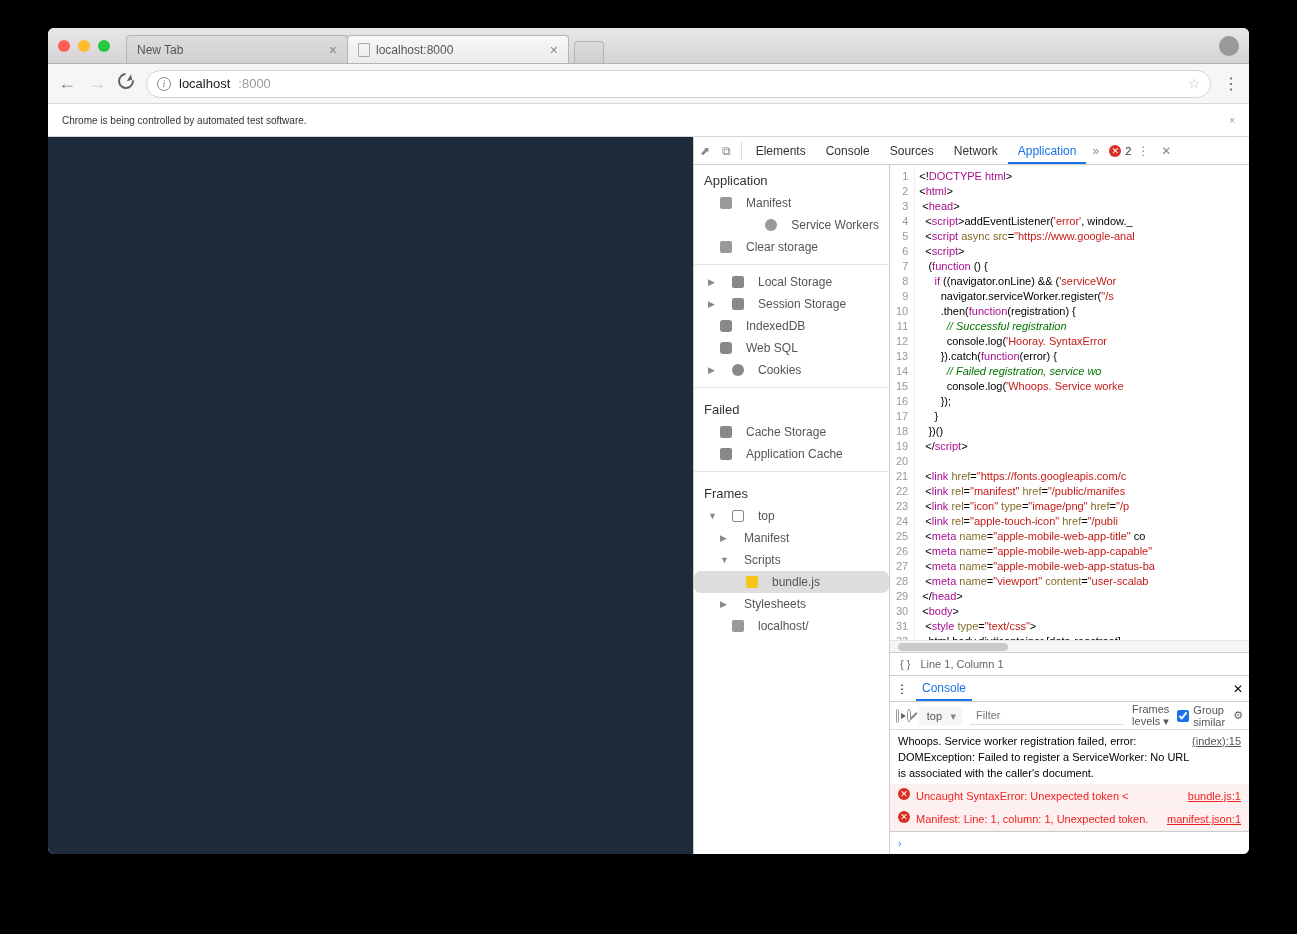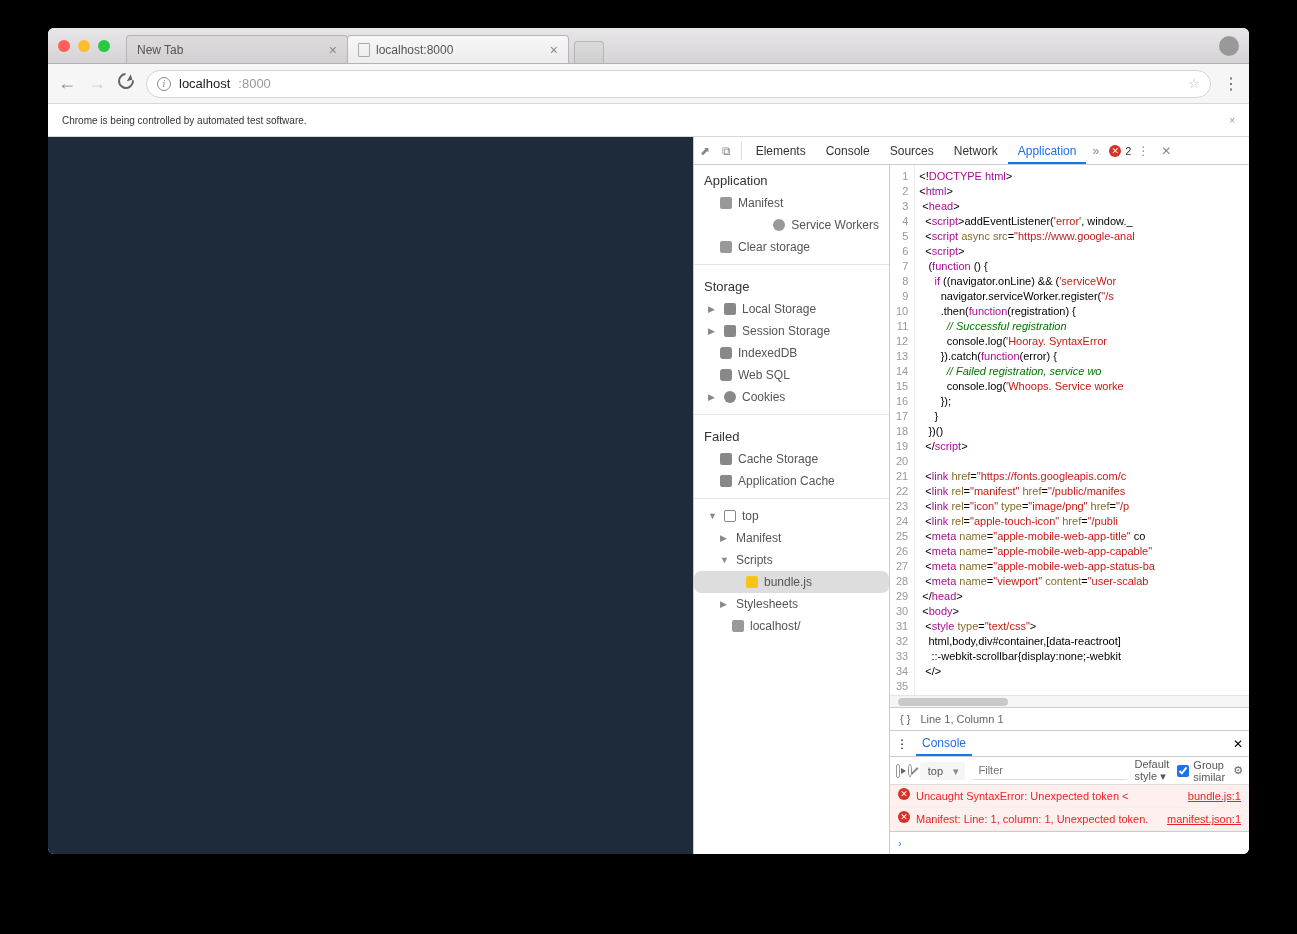--- a/index.html
+++ b/index.html
@@ -33,21 +33,21 @@
 .dt-tabs { display: flex; align-items: center; border-bottom: 1px solid #ccc; height: 28px; font-size: 12px; color: #333; flex-shrink: 0; }
 .dt-tabs .iconbtn { padding: 0 6px; color: #888; cursor: pointer; }
 .dt-tabs .sep { width: 1px; height: 18px; background: #ddd; margin: 0 4px; }
 .dt-tab { padding: 6px 10px; cursor: pointer; height: 100%; display: flex; align-items: center; }
 .dt-tab.active { color: #1a73e8; border-bottom: 2px solid #1a73e8; padding-bottom: 4px; }
 .errbadge { display: flex; align-items: center; gap: 4px; font-size: 11px; margin-left: 4px; }
 .erricon { width: 12px; height: 12px; background: #d93025; border-radius: 50%; color: #fff; display: inline-flex; align-items: center; justify-content: center; font-size: 9px; }
 .dt-body { flex: 1; display: flex; min-height: 0; }
 .appside { width: 196px; border-right: 1px solid #ccc; overflow-y: auto; font-size: 12px; color: #555; padding-bottom: 8px; }
 .appside .group { padding: 8px 10px 4px; color: #333; font-size: 13px; }
-.appside .item { padding: 4px 10px 4px 26px; cursor: pointer; display: flex; align-items: center; gap: 6px; }
+.appside .item { padding: 4px 10px 4px 26px; cursor: pointer; display: flex; align-items: center; gap: 14px; }
 .appside .item.indent { padding-left: 38px; }
 .appside .item.indent2 { padding-left: 52px; }
 .appside .item.sel { background: #ddd; border-radius: 7px; }
 .appside hr { border: 0; border-top: 1px solid #e5e5e5; margin: 6px 0; }
 .tri { color: #888; font-size: 9px; width: 10px; margin-left: -12px; }
 .sideicon { width: 12px; height: 12px; background: #888; border-radius: 2px; display: inline-block; flex-shrink: 0; }
 .sideicon.doc { background: #999; } .sideicon.gear { background: #999; border-radius: 50%; } .sideicon.trash { background: #999; }
 .sideicon.db { border-radius: 3px; } .sideicon.cookie { border-radius: 50%; }
 .sideicon.filejs { background: #f5c518; }
 .sideicon.frame { background: transparent; border: 1px solid #888; }
@@ -158,21 +158,20 @@
             </div>
           <div class="item">
               <span class="sideicon gear"></span>
               <span>Service Workers</span>
             </div>
           <div class="item">
               <span class="sideicon trash"></span>
               <span>Clear storage</span>
             </div>
           <hr>
-          <div class="group">Storage</div>
           <div class="item">
               <span class="tri">▶</span>
               <span class="sideicon"></span>
               <span>Local Storage</span>
             </div>
           <div class="item">
               <span class="tri">▶</span>
               <span class="sideicon"></span>
               <span>Session Storage</span>
             </div>
@@ -193,20 +192,21 @@
           <div class="group">Failed</div>
           <div class="item">
               <span class="sideicon"></span>
               <span>Cache Storage</span>
             </div>
           <div class="item">
               <span class="sideicon"></span>
               <span>Application Cache</span>
             </div>
           <hr>
+          <div class="group">Frames</div>
           <div class="item">
               <span class="tri">▼</span>
               <span class="sideicon frame"></span>
               <span>top</span>
             </div>
           <div class="item indent">
               <span class="tri">▶</span>
               <span>Manifest</span>
             </div>
           <div class="item indent">
@@ -278,28 +278,32 @@
             <div class="console-head">
               <span>⋮</span>
               <span class="ctab">Console</span>
               <span class="x">✕</span>
             </div>
             <div class="console-tools">
               <span class="playicon"></span>
               <span class="banicon"></span>
               <div class="ctxsel"><span>top</span></div>
               <input class="cfilter" placeholder="Filter" style="">
-              <span><span>Default style</span> ▾</span>
+              <span><span>Frames levels</span> ▾</span>
               <label class="chk">
                   <input type="checkbox" checked="" style="">
                   <span>Group similar</span>
                 </label>
               <span class="gear">⚙</span>
             </div>
             <div class="loglines">
+              <div class="logrow">
+                <span class="msg">Whoops. Service worker registration failed, error: DOMException: Failed to register a ServiceWorker: No URL is associated with the caller's document.</span>
+                <span class="srclnk">(index):15</span>
+              </div>
               <div class="logrow err">
                 <span class="erricon" style="margin-right:6px">✕</span>
                 <span class="msg">Uncaught SyntaxError: Unexpected token &lt;</span>
                 <span class="srclnk">bundle.js:1</span>
               </div>
               <div class="logrow err">
                 <span class="erricon" style="margin-right:6px">✕</span>
                 <span class="msg">Manifest: Line: 1, column: 1, Unexpected token.</span>
                 <span class="srclnk">manifest.json:1</span>
               </div>

